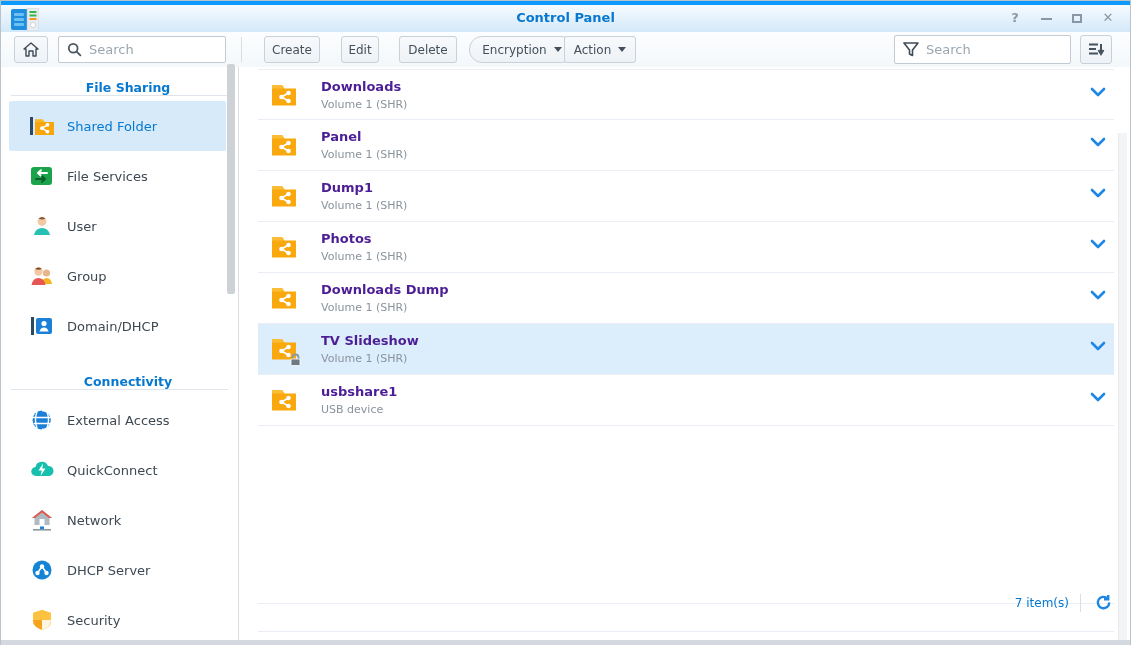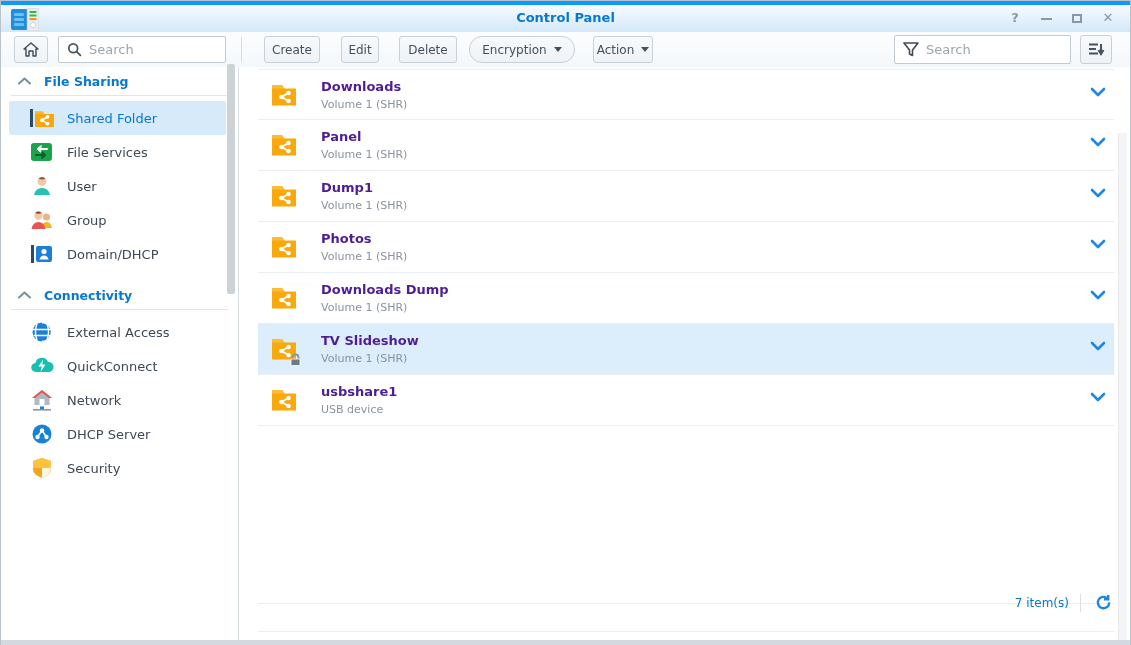--- a/index.html
+++ b/index.html
@@ -39,25 +39,25 @@
                 border-left:4px solid transparent; border-right:4px solid transparent; border-top:5px solid #44505c; }
   .filter-box { position:absolute; right:59px; top:3px; width:177px; height:29px; background:#fff;
                 border:1px solid #c2cad2; border-radius:2px; display:flex; align-items:center; padding:0 8px; gap:7px; }
   .sort-btn { right:18px; width:32px; height:29px; top:3px; }
 
   
   .sidebar { position:absolute; left:0; top:66px; width:238px; bottom:0; background:#fff;
              border-right:1px solid #d8dee4; }
   .side-scroll-thumb { position:absolute; left:226px; top:-3px; width:8px; height:230px;
                        background:#cdd2d6; border-radius:2px; }
-  .section-hdr { height:28px; display:flex; align-items:center; padding-left:17px; gap:13px; cursor:pointer; }
+  .section-hdr { height:28px; display:flex; align-items:center; padding-left:17px; gap:13px; cursor:pointer;flex-direction:column; }
   .section-hdr .lbl { font-size:12.5px; font-weight:bold; color:#0778d0; }
   .section-sep { height:1px; background:#dfe5ea; margin:0 10px 0 10px; }
   .items { margin-top:5px; }
-  .side-item { height:34px; display:flex; align-items:center; padding-left:20px; gap:10px;
+  .side-item { height:50px; display:flex; align-items:center; padding-left:20px; gap:10px;
                margin:0 12px 0 8px; border-radius:2px; cursor:pointer; }
   .side-item .lbl { font-size:13px; color:#3d4852; margin-left:2px; }
   .side-item.selected { background:#d6eafa; }
   .side-item.selected .lbl { color:#0778d0; }
   .gap-above { margin-top:10px; }
 
   
   .content { position:absolute; left:239px; top:66px; right:0; bottom:0; background:#fff; }
   .rows { margin:2px 16px 0 18px; }
   .frow { position:relative; height:51px; display:flex; align-items:center; padding-left:11px;
@@ -131,21 +131,21 @@
     <div class="tb-btn" style="left:340px;width:38px;">
       <span>Edit</span>
     </div>
     <div class="tb-btn" style="left:398px;width:58px;">
       <span>Delete</span>
     </div>
     <div class="tb-btn" style="left:468px;width:106px;border-radius:13px;">
       <span>Encryption</span>
       <span class="caret-down"></span>
     </div>
-    <div class="tb-btn" style="left:592px;width:60px;">
+    <div class="tb-btn" style="left:563px;width:72px;">
       <span>Action</span>
       <span class="caret-down"></span>
     </div>
 
     <div class="filter-box">
       <svg width="16" height="15" viewBox="0 0 16 15">
         <path d="M1 1 L15 1 L9.5 8 L9.5 13.5 L6.5 12 L6.5 8 Z" fill="none" stroke="#3f4b57" stroke-width="1.6" stroke-linejoin="round"></path>
       </svg>
       <input placeholder="Search" style="">
     </div>

